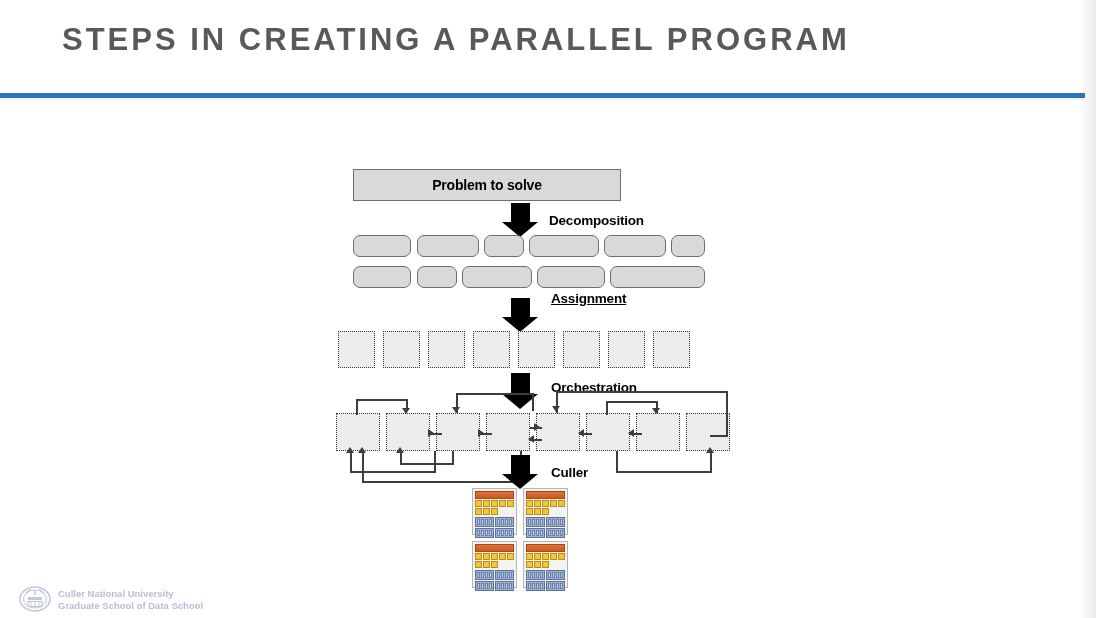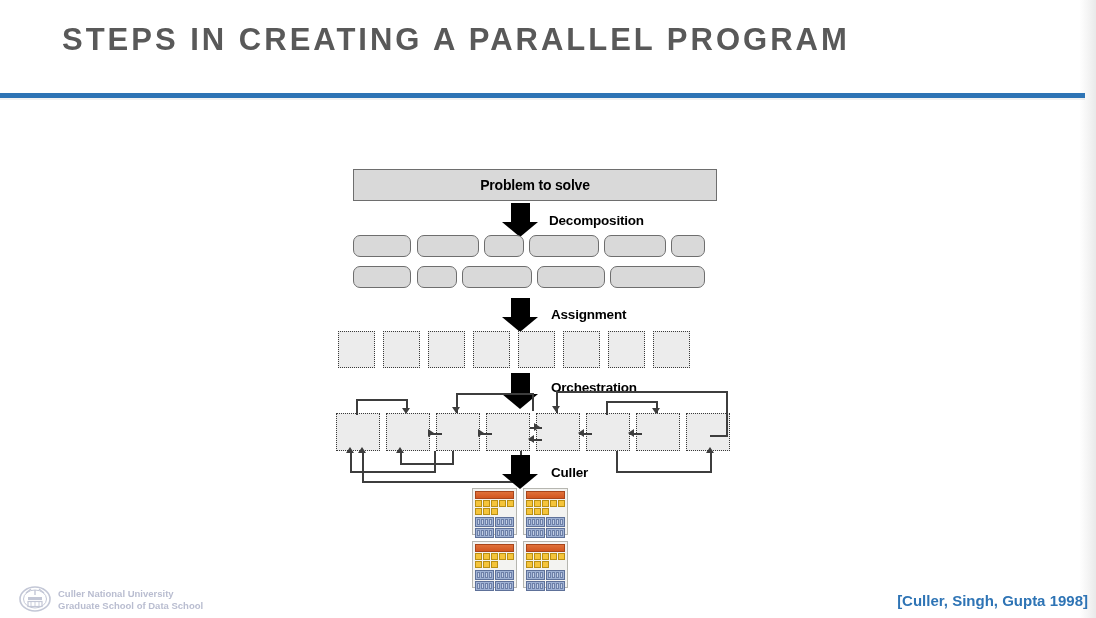--- a/index.html
+++ b/index.html
@@ -29,21 +29,21 @@
     background:rgba(0,0,0,0.05);
   }
   .subtitle{
     position:absolute;left:80px;top:118px;
     font-size:19px;font-weight:bold;color:#4a4a4a;white-space:nowrap;
   }
   
   .figure{position:absolute;left:0;top:155px;width:1096px;height:440px;}
 
   .prob-box{
-    position:absolute;left:353px;top:14px;width:364px;height:32px;
+    position:absolute;left:353px;top:14px;width:268px;height:32px;
     background:#d9d9d9;border:1.6px solid #6e6e6e;border-radius:0;
     box-sizing:border-box;
   }
   .prob-box span{
     display:block;text-align:center;line-height:30px;
     font-size:14px;font-weight:bold;color:#000;
     letter-spacing:-0.2px;
   }
   
   .bigarrow{position:absolute;width:36px;}
@@ -156,21 +156,21 @@
       <div class="rbox" style="left:64px;width:40px;"></div>
       <div class="rbox" style="left:109px;width:70px;"></div>
       <div class="rbox" style="left:184px;width:68px;"></div>
       <div class="rbox" style="left:257px;width:95px;"></div>
     </div>
 
     <div class="bigarrow" style="left:502px;top:143px;">
       <div class="shaft" style="height:19px;"></div>
         <div class="head"></div>
     </div>
-    <div class="step-label" style="left:551px;top:152px;">Assignment</div>
+    <div class="step-label" style="left:551px;top:136px;text-decoration:underline;">Assignment</div>
 
     <div>
       <div class="dsq" style="left:338px;top:176px;"></div>
       <div class="dsq" style="left:383px;top:176px;"></div>
       <div class="dsq" style="left:428px;top:176px;"></div>
       <div class="dsq" style="left:473px;top:176px;"></div>
       <div class="dsq" style="left:518px;top:176px;"></div>
       <div class="dsq" style="left:563px;top:176px;"></div>
       <div class="dsq" style="left:608px;top:176px;"></div>
       <div class="dsq" style="left:653px;top:176px;"></div>
@@ -426,15 +426,14 @@
     <ellipse cx="17" cy="13" rx="11.5" ry="9" fill="none" stroke="#c3c7d6" stroke-width="1"></ellipse>
     <path d="M8 7 L13 3 M26 7 L21 3 M17 4 L17 9" stroke="#c3c7d6" stroke-width="1.4" fill="none"></path>
     <rect x="10" y="11" width="14" height="3" fill="#c3c7d6"></rect>
     <rect x="10" y="15.5" width="14" height="5" fill="none" stroke="#c3c7d6" stroke-width="1.2"></rect>
     <path d="M13 15.5 L13 20.5 M17 15.5 L17 20.5 M21 15.5 L21 20.5" stroke="#c3c7d6" stroke-width="0.9"></path>
   </svg>
   <div class="footer-text">
     <div>Culler National University</div>
     <div>Graduate School of Data School</div>
   </div>
-  <div class="citation">[Culler, Singh, Gupta 1998]</div>
 
 </div>
 
 </body></html>

